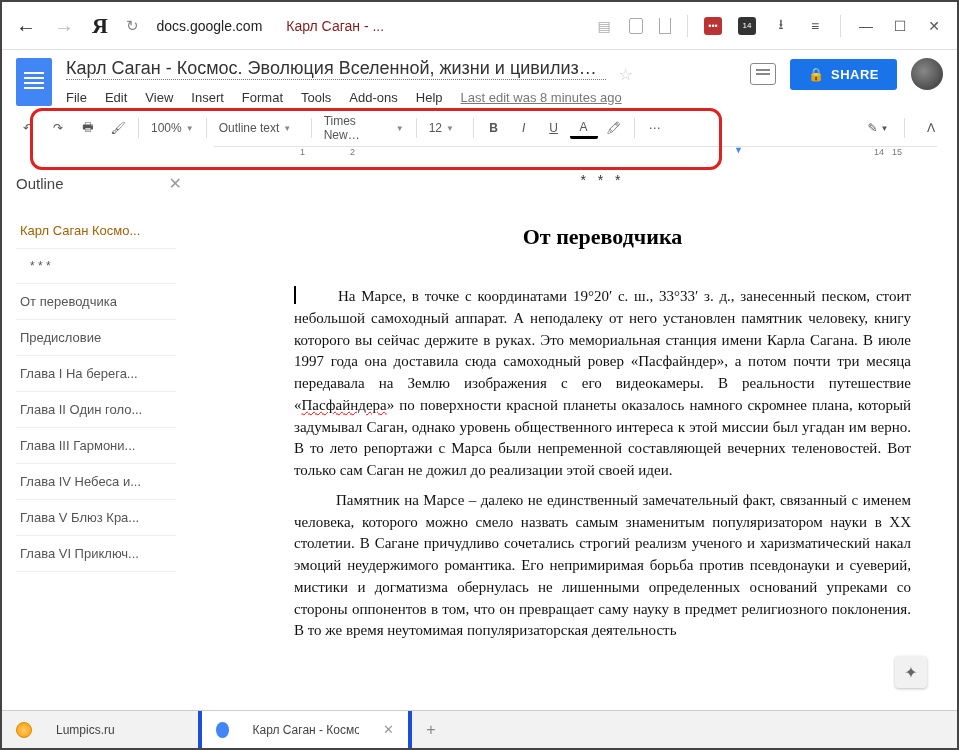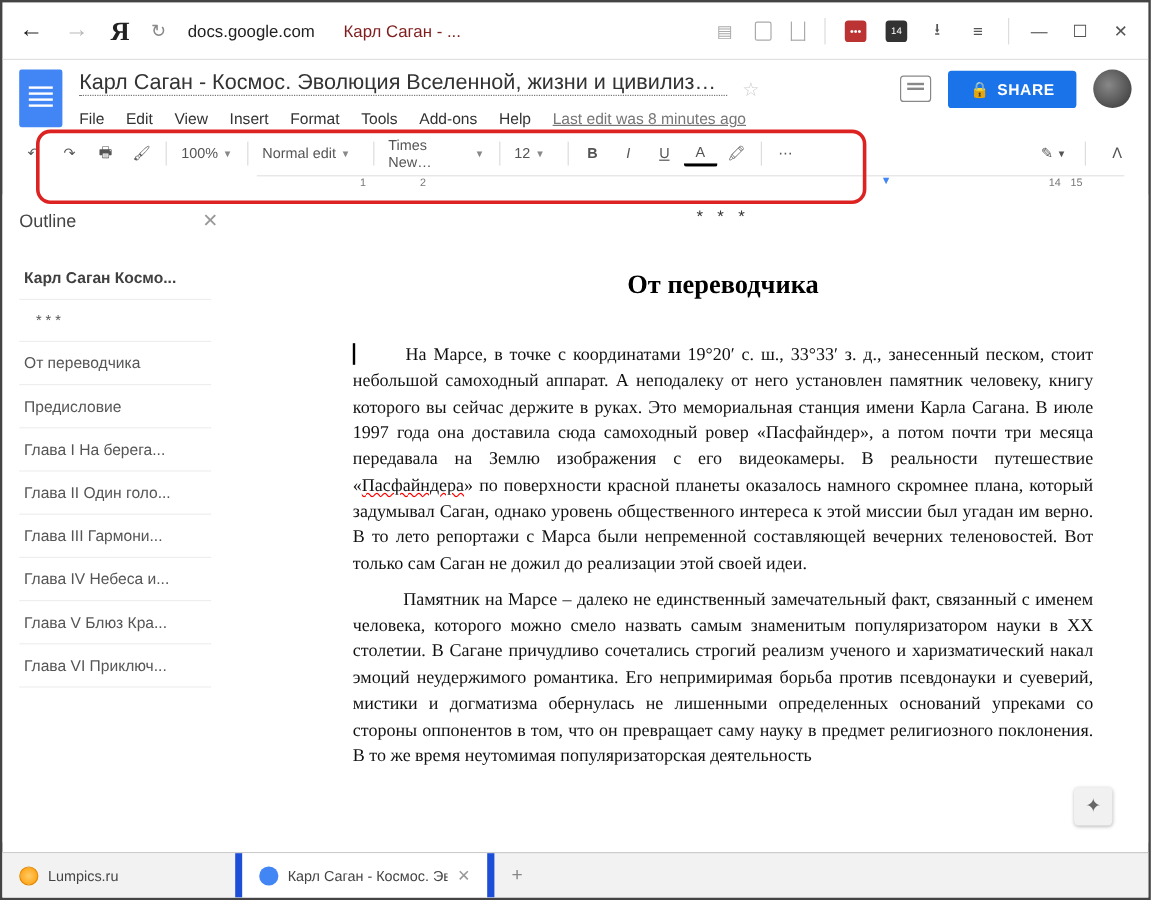--- a/index.html
+++ b/index.html
@@ -43,34 +43,34 @@
 
 .ruler { height: 16px; background: #fff; position: relative; margin-left: 212px; margin-right: 20px; border-top: 1px solid #e3e3e3; overflow: hidden; }
 .ruler .tick-area { position: absolute; left: 0; right: 0; top: 0; height: 16px; font-size: 9px; color: #777; }
 
 .main-area { display: flex; height: 540px; }
 .outline-panel { width: 200px; padding: 12px 0 0 14px; background: #fff; border-right: none; }
 .outline-head { display: flex; align-items: center; justify-content: space-between; padding-right: 20px; font-size: 15px; color: #444; margin-bottom: 20px; }
 .outline-close { font-size: 16px; color: #999; cursor: pointer; }
 .out-item { font-size: 13px; color: #555; padding: 10px 4px; border-bottom: 1px solid #eee; white-space: nowrap; overflow: hidden; text-overflow: ellipsis; width: 160px; cursor: pointer; }
 .out-sub { padding-left: 14px; font-size: 12px; }
-.out-item.bold { font-weight: bold; color: #404040; }
+.out-item.bold { font-weight: normal; color: #a16207; }
 
 .doc-page { flex: 1; background: #fff; padding: 10px 46px 0 92px; position: relative; overflow: hidden; }
 .sep-line { text-align: center; color: #333; font-size: 14px; margin-bottom: 36px; letter-spacing: 4px; }
 .doc-h { text-align: center; font-family: 'Times New Roman', serif; font-size: 22px; font-weight: bold; margin-bottom: 36px; }
 .cursor-mark { border-left: 2px solid #000; height: 18px; display: inline-block; vertical-align: text-bottom; }
 .para { font-family: 'Times New Roman', serif; font-size: 15px; color: #111; line-height: 1.45; text-align: justify; margin-bottom: 8px; }
 .para .indent { display: inline-block; width: 42px; }
 .underline-err { text-decoration: underline red wavy; text-decoration-thickness: 1px; }
 
 .explore-btn { position: absolute; bottom: 60px; right: 30px; width: 32px; height: 32px; background: #f1f1f1; border-radius: 4px; display: flex; align-items: center; justify-content: center; box-shadow: 0 1px 3px rgba(0,0,0,0.25); }
 
 .tabs-bar { position: absolute; bottom: 0; left: 0; right: 0; height: 38px; background: #f2f2f2; border-top: 1px solid #ccc; display: flex; align-items: stretch; }
-.tab { display: flex; align-items: center; padding: 0 14px; gap: 8px; font-size: 12px; color: #444; border-right: 6px solid #1d4ed8; background: #f2f2f2; min-width: 0; }
+.tab { display: flex; align-items: center; padding: 0 14px; gap: 24px; font-size: 12px; color: #444; border-right: 4px solid #1d4ed8; background: #f2f2f2; min-width: 0; }
 .tab.active { background: #fff; }
 .tab .favicon { width: 16px; height: 16px; border-radius: 50%; }
 .fav-orange { background: radial-gradient(circle, #ffcc66, #ff9900); border: 1px solid #e08800; }
 .fav-docs { background: #4285f4; border-radius: 2px; position: relative; }
 .tab-close { color: #999; font-size: 13px; margin-left: auto; }
 .new-tab { width: 38px; display: flex; align-items: center; justify-content: center; color: #888; font-size: 16px; }
 </style>
 </head>
 <body>
 
@@ -129,21 +129,21 @@
   <div class="tb-btn">↷</div>
   <div class="tb-btn">🖶</div>
   <div class="tb-btn">🖌</div>
   <div class="tb-sep"></div>
   <div class="tb-sel">
       <span>100%</span>
       <span class="drop">▼</span>
     </div>
   <div class="tb-sep"></div>
   <div class="tb-sel" style="width:92px">
-      <span>Normal edit</span>
+      <span>Outline text</span>
       <span class="drop">▼</span>
     </div>
   <div class="tb-sep"></div>
   <div class="tb-sel" style="width:92px">
       <span>Times New…</span>
       <span class="drop">▼</span>
     </div>
   <div class="tb-sep"></div>
   <div class="tb-sel" style="width:44px">
       <span>12</span>

